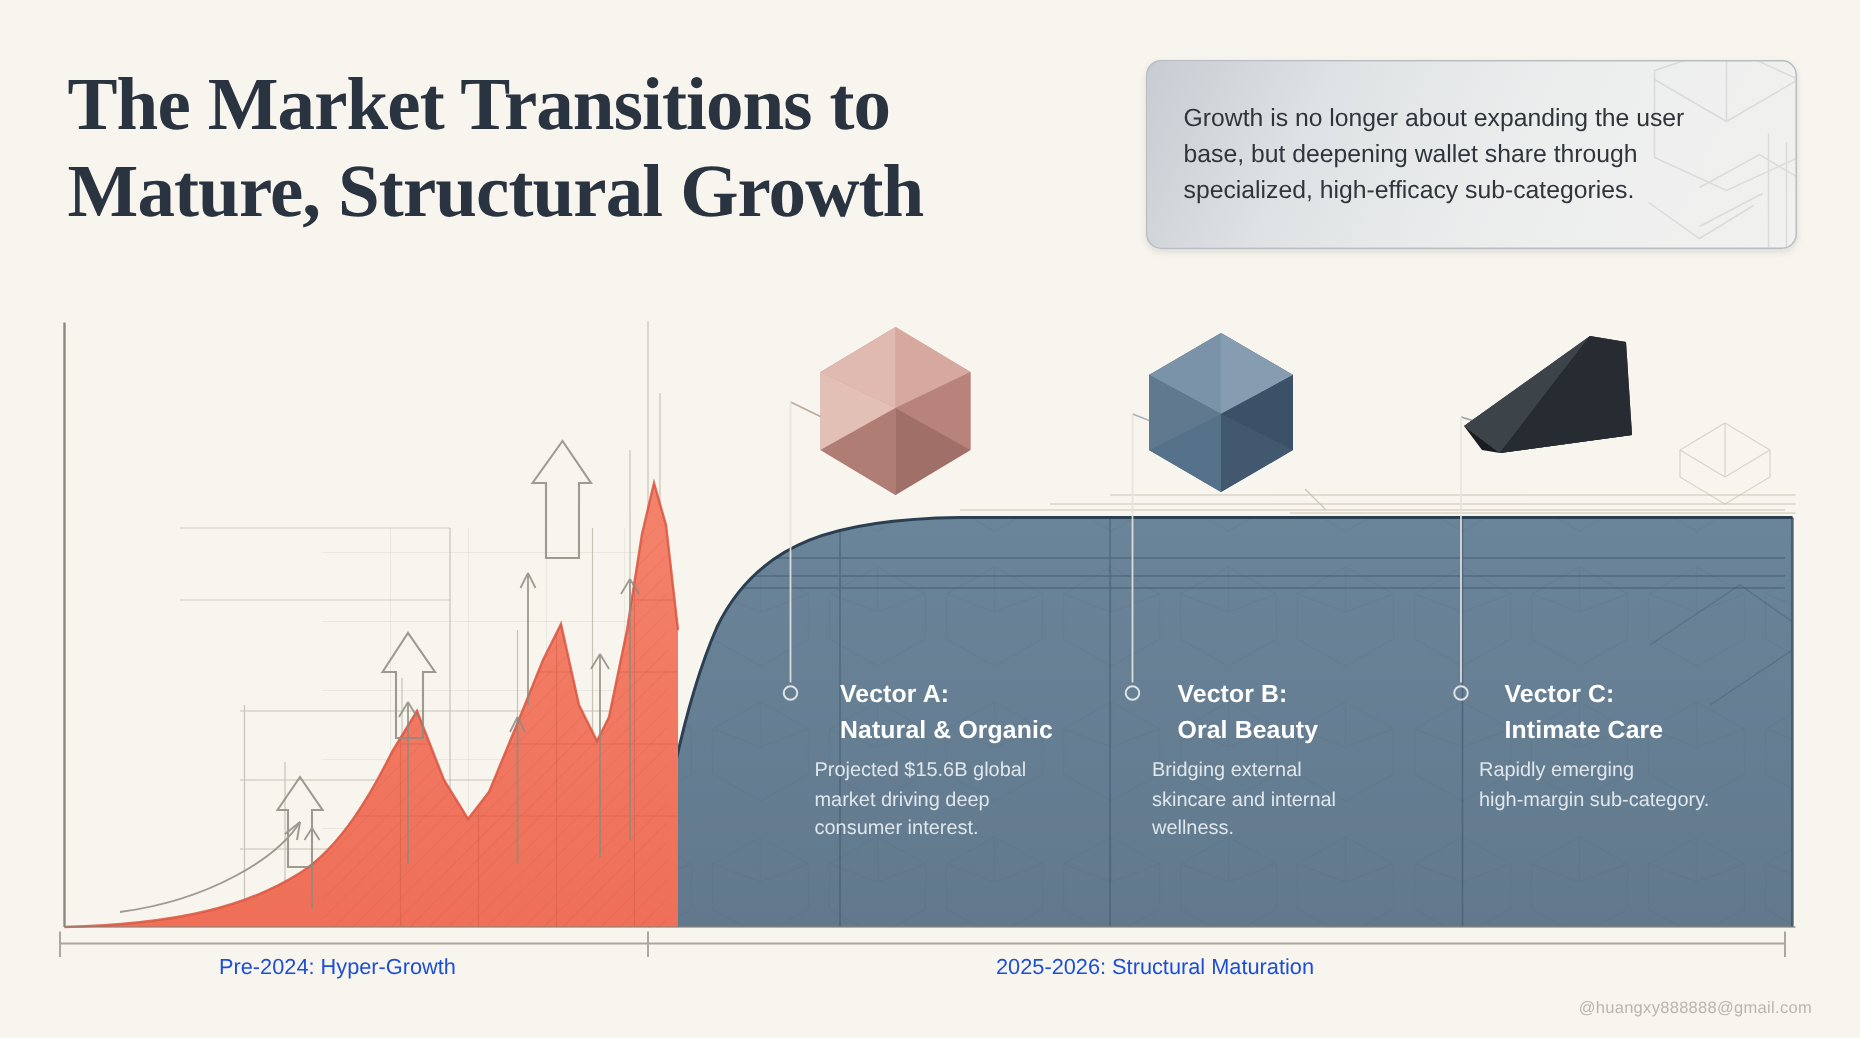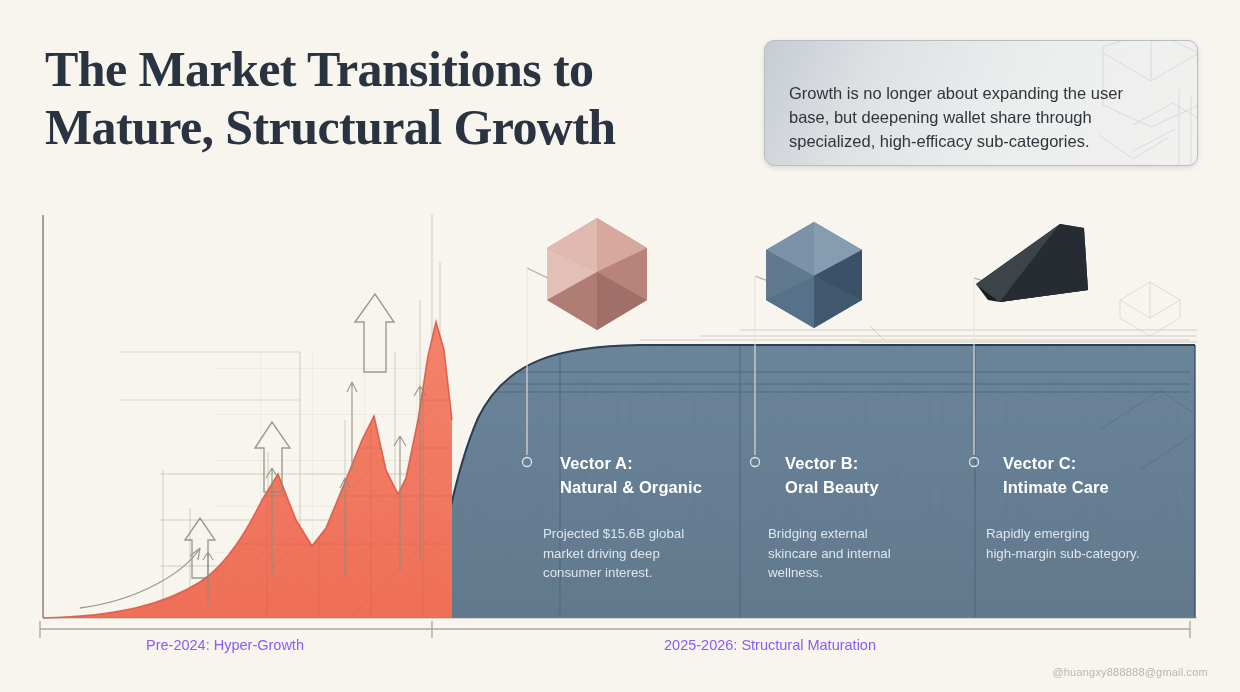--- a/index.html
+++ b/index.html
@@ -27,44 +27,44 @@
   .callout{
     position:absolute;left:764px;top:40px;width:432px;height:124px;
     border-radius:10px;
     border:1px solid #b9bcc2;
     background:linear-gradient(115deg,#c6ccd3 0%,#dfe2e4 26%,#eceeee 58%,#f1f1ef 100%);
     box-shadow:0 2px 5px rgba(40,45,55,.13);
     overflow:hidden;
   }
   .callout .deco{position:absolute;right:-6px;top:-10px;opacity:.30;}
   .callout .txt{
-    position:absolute;left:24px;top:40px;right:18px;
+    position:absolute;left:24px;top:26px;right:18px;
     font-size:16.5px;line-height:24px;color:#30353c;
     white-space:pre-line;
   }
 
   
   .chartwrap{position:absolute;left:0;top:0;width:1240px;height:692px;}
 
   
   .vlabel{position:absolute;}
   .vlabel .head{
     font-size:16.5px;font-weight:700;line-height:23.5px;color:#ffffff;
     white-space:pre-line;letter-spacing:.1px;margin-left:17px;
   }
   .vlabel .body{
-    margin-top:25px;
+    margin-top:4px;
     font-size:13.3px;line-height:19.5px;color:#dfe6ec;
     white-space:pre-line;
   }
 
   
   .axcap{
     position:absolute;
-    font-size:14.5px;color:#8b5cf6;
+    font-size:14.5px;color:#1d4ed8;
     white-space:nowrap;
   }
 
   
   .wm{
     position:absolute;right:32px;bottom:14px;
     font-size:11px;color:#b9b6ad;letter-spacing:.2px;
   }
 </style>
 </head>

